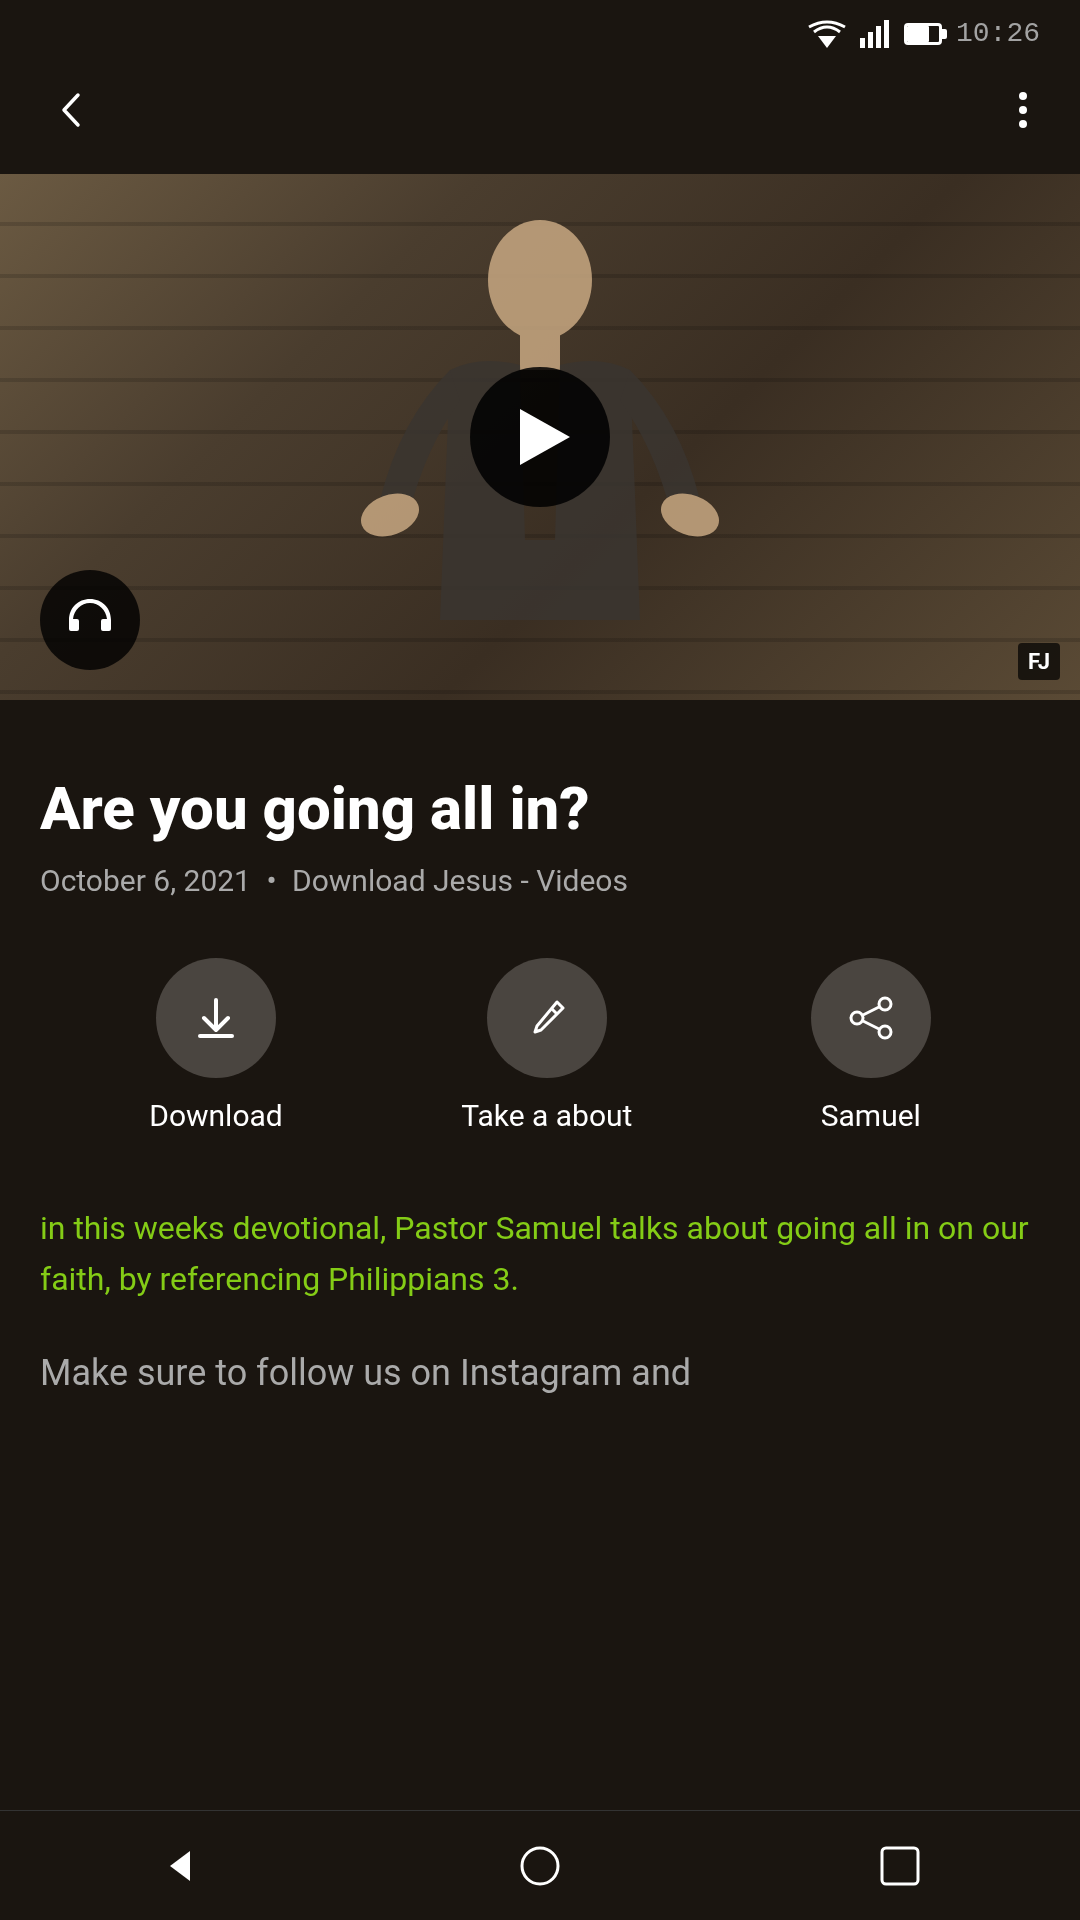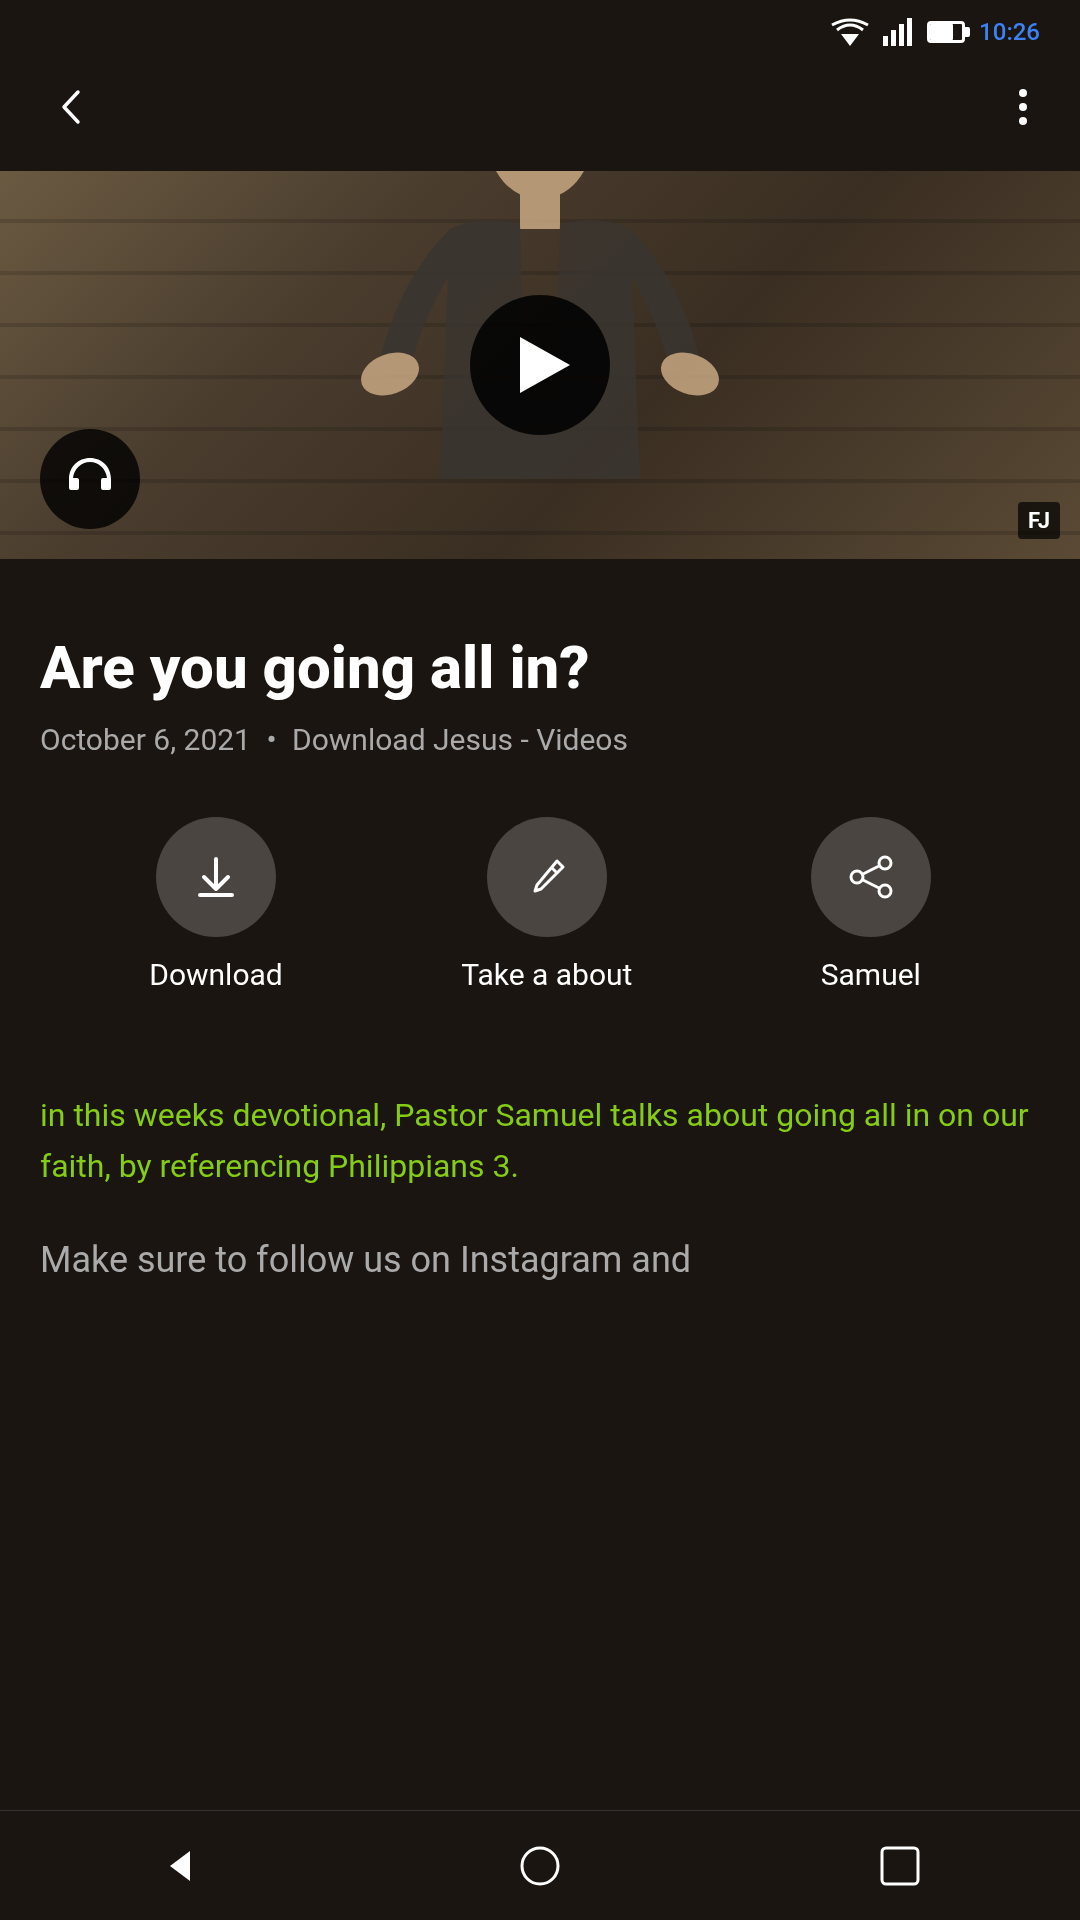--- a/index.html
+++ b/index.html
@@ -25,23 +25,24 @@
       background-color: #1a1510;
     }
 
     .status-icons {
       display: flex;
       align-items: center;
       gap: 14px;
     }
 
     .status-time {
-      font-size: 24px;
+      font-size: 28px;
       font-weight: 500;
-      color: #3b82f6;
+      color: #a3a3a3;
+      font-family: Liberation Mono, monospace;
     }
 
     .battery-icon {
       width: 38px;
       height: 22px;
       border: 3px solid #ffffff;
       border-radius: 4px;
       position: relative;
       display: inline-block;
     }
@@ -83,21 +84,21 @@
       background: none;
       border: none;
       cursor: pointer;
       padding: 10px;
     }
 
     
     .video-container {
       position: relative;
       width: 100%;
-      height: 388px;
+      height: 526px;
       background: #ef4444;
       overflow: hidden;
     }
 
     .video-bg {
       width: 100%;
       height: 100%;
       background: linear-gradient(135deg, #6b5a42 0%, #4a3d2e 30%, #3a2e22 60%, #5a4a35 100%);
       position: relative;
     }
@@ -190,21 +191,21 @@
 
     .video-meta .dot {
       margin: 0 8px;
     }
 
     
     .action-buttons {
       display: flex;
       justify-content: space-around;
       align-items: center;
-      margin-bottom: 98px;
+      margin-bottom: 70px;
       padding: 0 20px;
     }
 
     .action-item {
       display: flex;
       flex-direction: column;
       align-items: center;
       gap: 20px;
       cursor: pointer;
     }

